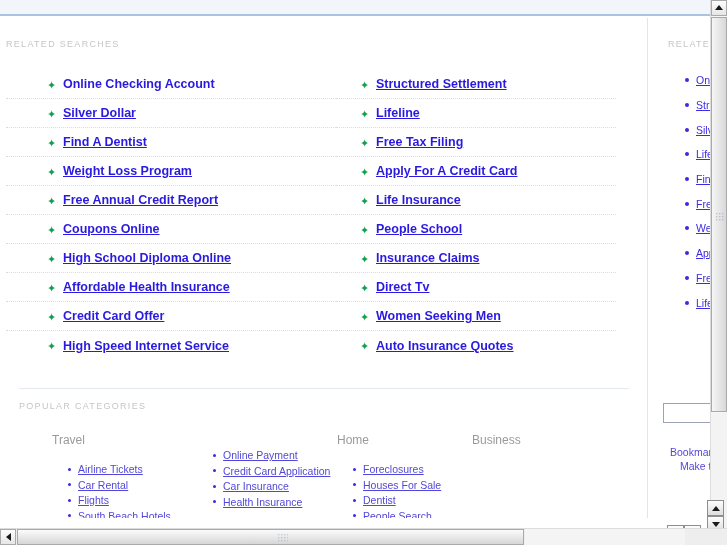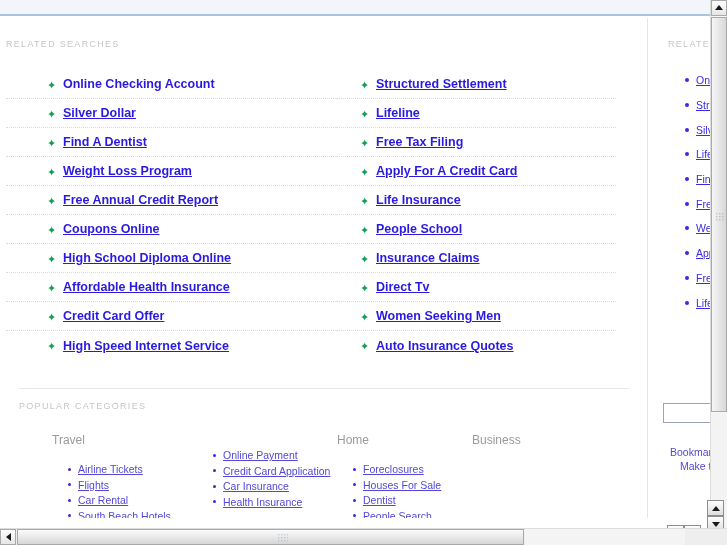--- a/index.html
+++ b/index.html
@@ -410,25 +410,25 @@
 
           <div>
             <div class="pc-head">Travel</div>
             <ul class="pc-ul">
               <li class="pc-li">
                 <span class="pc-dot"></span>
                 <a class="pc-link">Airline Tickets</a>
                 </li>
               <li class="pc-li">
                 <span class="pc-dot"></span>
+                <a class="pc-link">Car Rental</a>
+                </li>
+              <li class="pc-li">
+                <span class="pc-dot"></span>
                 <a class="pc-link">Flights</a>
-                </li>
-              <li class="pc-li">
-                <span class="pc-dot"></span>
-                <a class="pc-link">Car Rental</a>
                 </li>
               <li class="pc-li">
                 <span class="pc-dot"></span>
                 <a class="pc-link">South Beach Hotels</a>
                 </li>
             </ul>
           </div>
 
           <div>
             <ul class="pc-ul">

